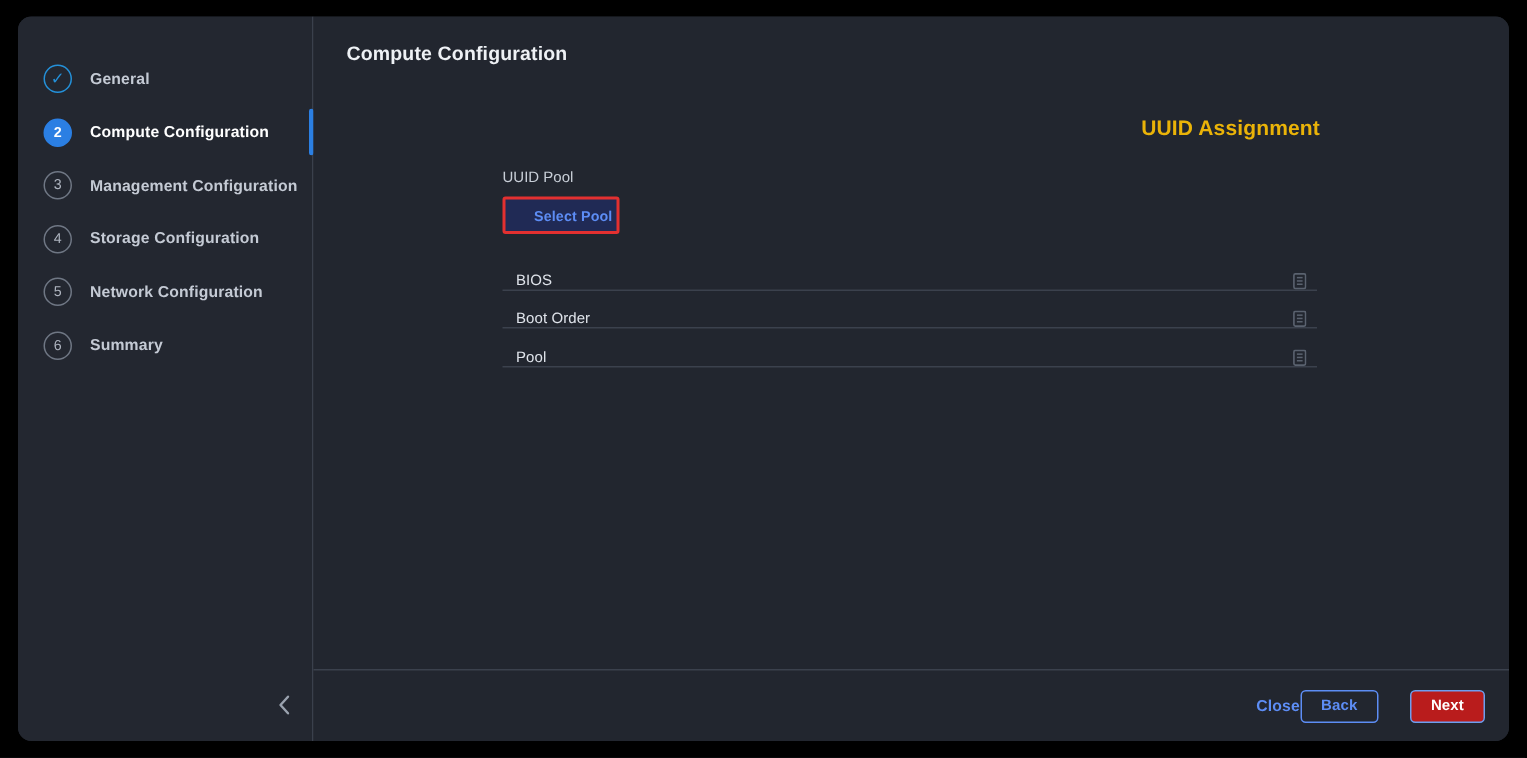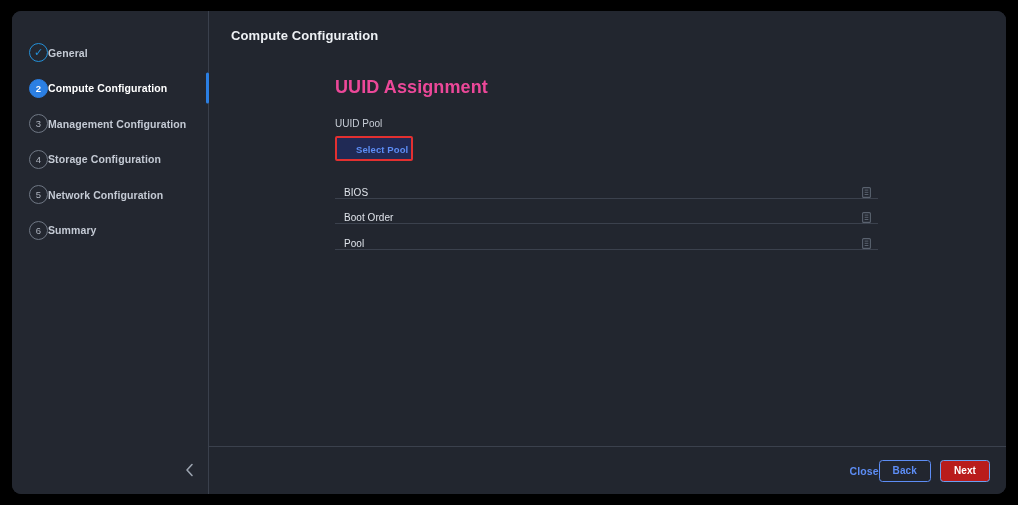--- a/index.html
+++ b/index.html
@@ -68,20 +68,21 @@
     font-size: 11px;
   }
   .step-badge.active {
     border-color: #2b7fe3;
     background: #2b7fe3;
     color: #ffffff;
     font-weight: bold;
   }
 
   .step-label {
+    margin-left: 12px;
     font-size: 10.5px;
     font-weight: bold;
     color: #c4cad4;
     letter-spacing: 0.1px;
     white-space: nowrap;
   }
   .step.is-active .step-label { color: #ffffff; }
   .step.is-done   .step-label { color: #c4cad4; }
 
   .active-bar {
@@ -139,24 +140,25 @@
   }
 
   #section {
     position: absolute;
     left: 126px;
     top: 66px;
     width: 545px;
   }
 
   #section-title {
-    font-size: 18px;
-    font-weight: bold;
-    color: #ec4899;
-    letter-spacing: 0.1px;
+    font-size: 14px;
+    font-weight: bold;
+    color: #eab308;
+    letter-spacing: 0.1px;
+    text-align: right;
   }
 
   #field-label {
     margin-top: 20px;
     font-size: 10px;
     color: #c8ced7;
   }
 
   #select-pool-wrap {
     margin-top: 7px;
@@ -212,21 +214,21 @@
     justify-content: flex-end;
     padding: 0 16px 0 22px;
   }
   #close-link {
     font-size: 10.5px;
     font-weight: bold;
     color: #5d8df5;
     cursor: pointer;
     letter-spacing: 0.1px;
   }
-  #footer-actions { display: flex; gap: 9px; align-items: center; }
+  #footer-actions { display: flex; gap: 21px; align-items: center; }
 
   .btn {
     font-size: 10px;
     font-weight: bold;
     border-radius: 3.5px;
     padding: 5px 13px;
     cursor: pointer;
     letter-spacing: 0.1px;
     line-height: 1;
   }

